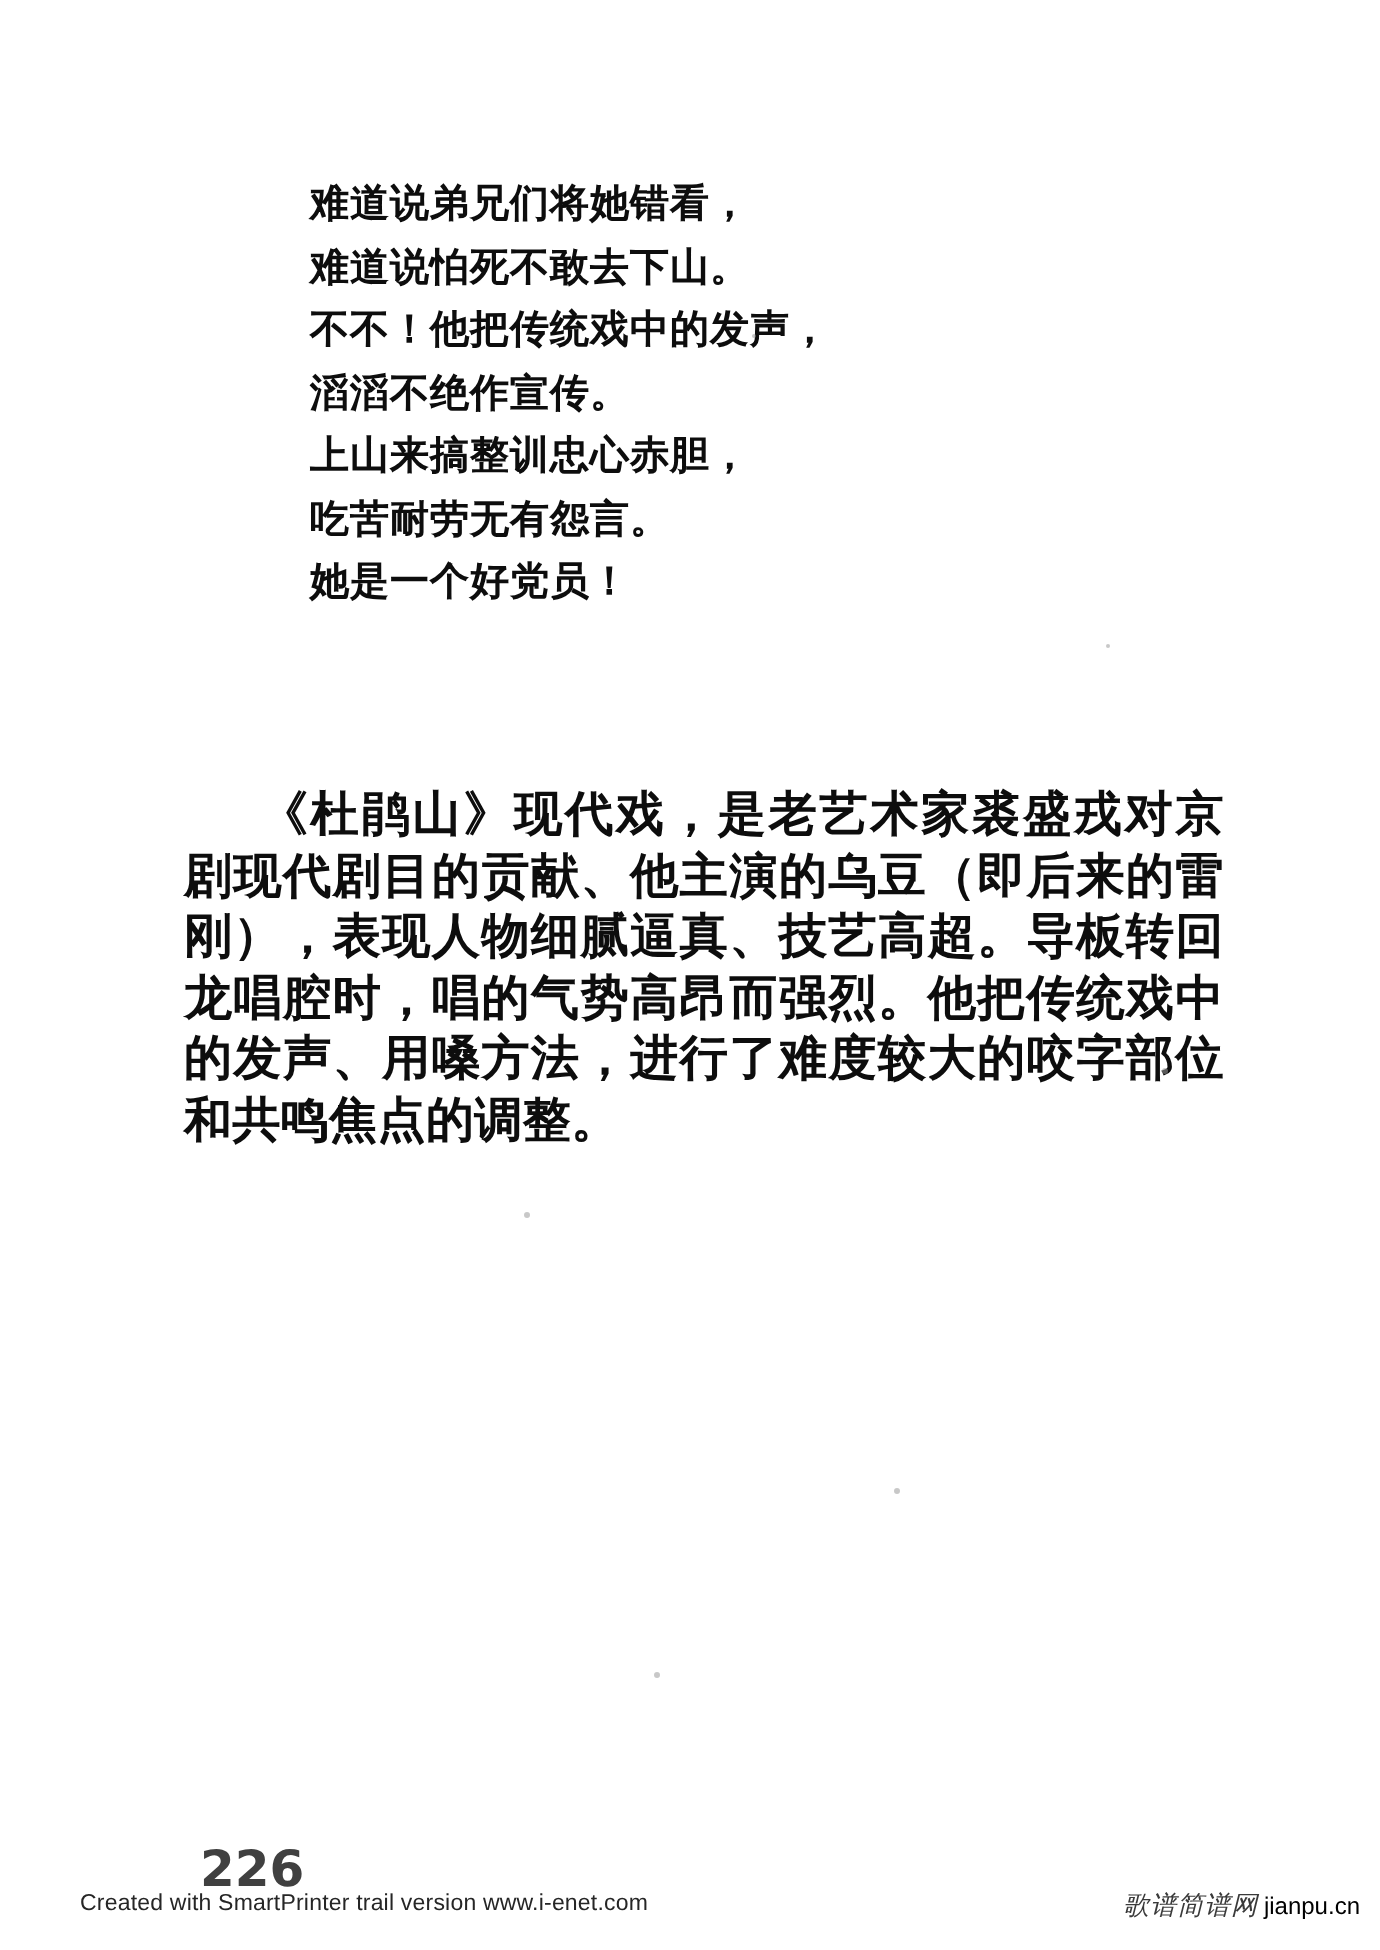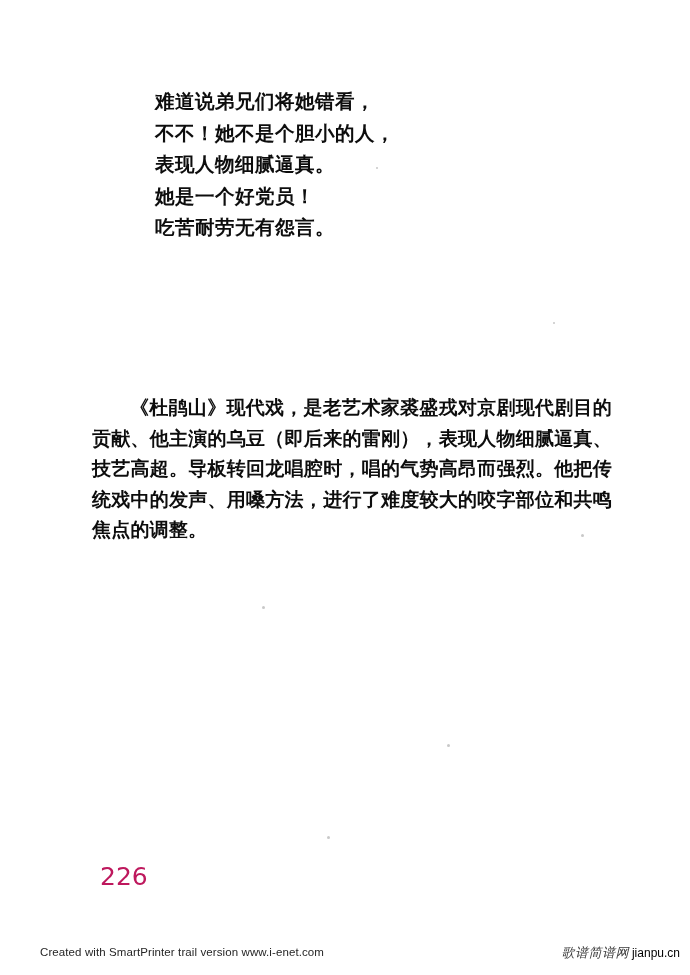--- a/index.html
+++ b/index.html
@@ -44,39 +44,39 @@
   
   .prose {
     position: absolute;
     left: 92px;
     top: 392px;
     width: 520px;
   }
   .prose p {
     margin: 0;
     font-family: "DejaVu Sans", sans-serif;
-    font-size: 19px;
+    font-size: 24px;
     font-weight: 700;
     line-height: 30.5px;
     text-align: justify;
     text-justify: inter-character;
     text-indent: 38px;
     color: #0d0d0d;
     letter-spacing: 0.2px;
   }
 
   
   .page-number {
     position: absolute;
     left: 100px;
-    top: 862px;
+    top: 920px;
     font-family: "DejaVu Sans", sans-serif;
-    font-weight: 400;
+    font-weight: 700;
     font-size: 25px;
-    color: #be185d;
+    color: #404040;
   }
 
   
   .footer-note {
     position: absolute;
     left: 40px;
     top: 946px;
     font-family: "Liberation Sans", sans-serif;
     font-size: 11.5px;
     color: #262626;
@@ -111,24 +111,26 @@
     opacity: 0.55;
   }
 </style>
 </head>
 <body>
 
 <div class="page">
 
   <div class="verse">
     <div class="verse-line">难道说弟兄们将她错看，</div>
-    <div class="verse-line">不不！她不是个胆小的人，</div>
-    <div class="verse-line">表现人物细腻逼真。</div>
+    <div class="verse-line">难道说怕死不敢去下山。</div>
+    <div class="verse-line">不不！他把传统戏中的发声，</div>
+    <div class="verse-line">滔滔不绝作宣传。</div>
+    <div class="verse-line">上山来搞整训忠心赤胆，</div>
+    <div class="verse-line">吃苦耐劳无有怨言。</div>
     <div class="verse-line">她是一个好党员！</div>
-    <div class="verse-line">吃苦耐劳无有怨言。</div>
   </div>
 
   <div class="prose">
     <p>《杜鹃山》现代戏，是老艺术家裘盛戎对京剧现代剧目的贡献、他主演的乌豆（即后来的雷刚），表现人物细腻逼真、技艺高超。导板转回龙唱腔时，唱的气势高昂而强烈。他把传统戏中的发声、用嗓方法，进行了难度较大的咬字部位和共鸣焦点的调整。</p>
   </div>
 
   <div class="page-number">226</div>
 
   <div class="footer-note">Created with SmartPrinter trail version www.i-enet.com</div>
 

